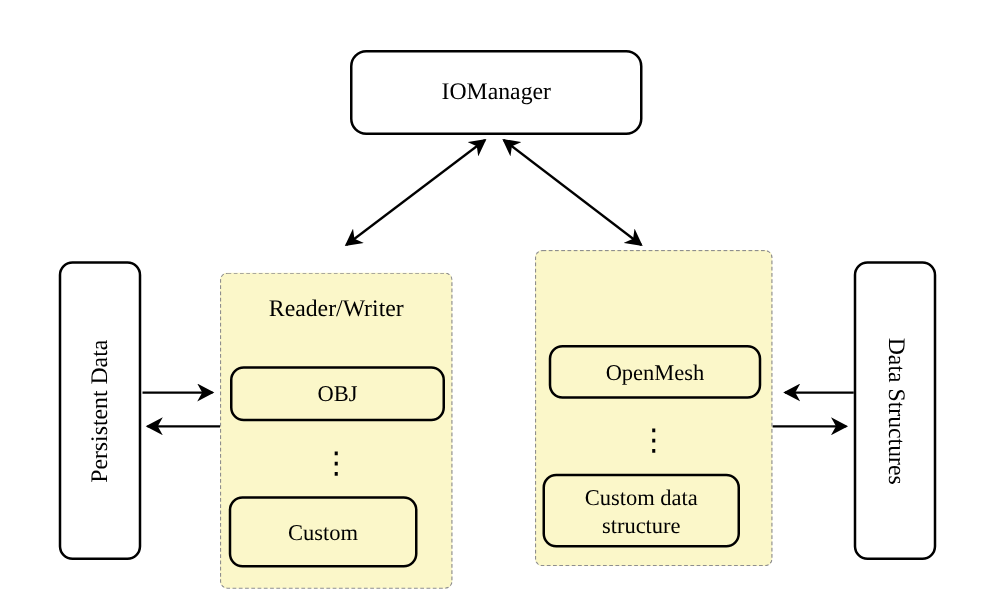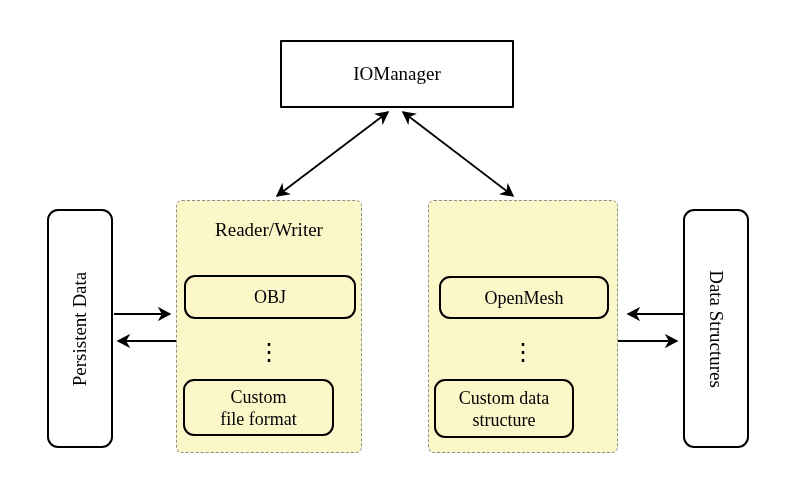--- a/index.html
+++ b/index.html
@@ -28,21 +28,21 @@
     border: 2.5px solid #000;
     background: #ffffff;
     display: flex;
     align-items: center;
     justify-content: center;
     text-align: center;
   }
   .io-box {
     left: 280px; top: 40px;
     width: 234px; height: 68px;
-    border-radius: 1px;
+    border-radius: 13px;
     font-size: 19px;
   }
   .side-box {
     top: 209px;
     width: 66px; height: 239px;
     border-radius: 11px;
     font-size: 19px;
   }
   .side-box.left  { left: 47px; }
   .side-box.right { left: 683px; }
@@ -50,21 +50,21 @@
   .rot-cw  { transform: rotate(90deg);  white-space: nowrap; }
   .panel {
     position: absolute;
     box-sizing: border-box;
     top: 200px;
     height: 253px;
     background: #FBF7C9;
     border: 1.5px dashed #8E8E8E;
     border-radius: 6px;
   }
-  .panel.left-panel  { left: 176px; width: 186px; }
+  .panel.left-panel  { left: 176px; width: 186px; margin-top: 18px; }
   .panel.right-panel { left: 428px; width: 190px; }
   .panel-label {
     position: absolute;
     top: 17px;
     left: 0; right: 0;
     text-align: center;
     font-size: 19px;
     line-height: 24px;
   }
   .inner-box {
@@ -77,21 +77,21 @@
     flex-direction: column;
     align-items: center;
     justify-content: center;
     text-align: center;
     font-size: 18px;
     line-height: 22px;
   }
   .obj-box      { left: 7px;  top: 74px;  width: 172px; height: 44px; }
   .custom-file  { left: 6px;  top: 178px; width: 151px; height: 57px; }
   .openmesh-box { left: 10px; top: 75px;  width: 170px; height: 43px; }
-  .custom-data  { left: 5px;  top: 178px; width: 140px; height: 59px; }
+  .custom-data  { left: 5px;  top: 178px; width: 158px; height: 59px; }
   .vdots {
     position: absolute;
     top: 132px;
     left: 0; right: 0;
     text-align: center;
     font-size: 24px;
     line-height: 38px;
     font-family: "DejaVu Sans", sans-serif;
   }
 </style>
@@ -129,21 +129,20 @@
   <div class="panel left-panel">
     <div class="panel-label">Reader/Writer</div>
     <div class="inner-box obj-box">
       <span>OBJ</span>
     </div>
     <div class="vdots">
       <span>⋮</span>
     </div>
     <div class="inner-box custom-file">
       <span>Custom</span>
-      <span>file format</span>
     </div>
   </div>
 
   <div class="panel right-panel">
     <div class="inner-box openmesh-box">
       <span>OpenMesh</span>
     </div>
     <div class="vdots">
       <span>⋮</span>
     </div>

